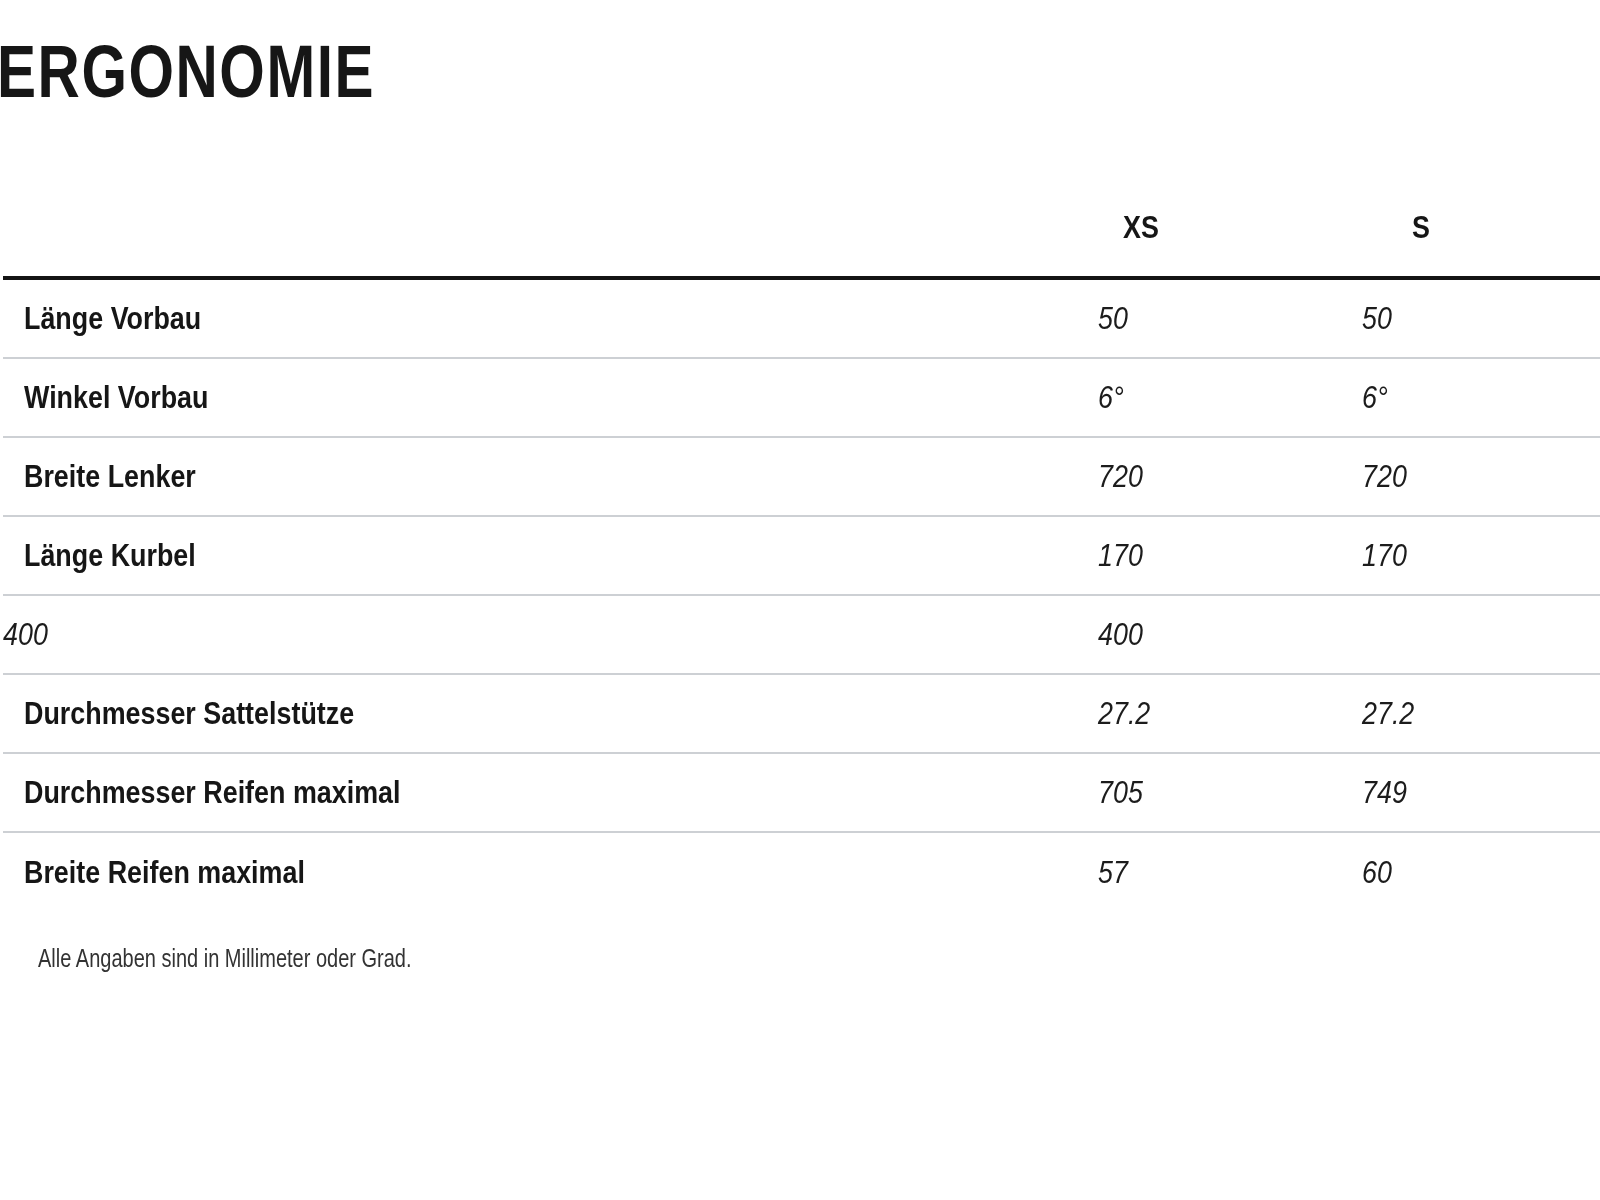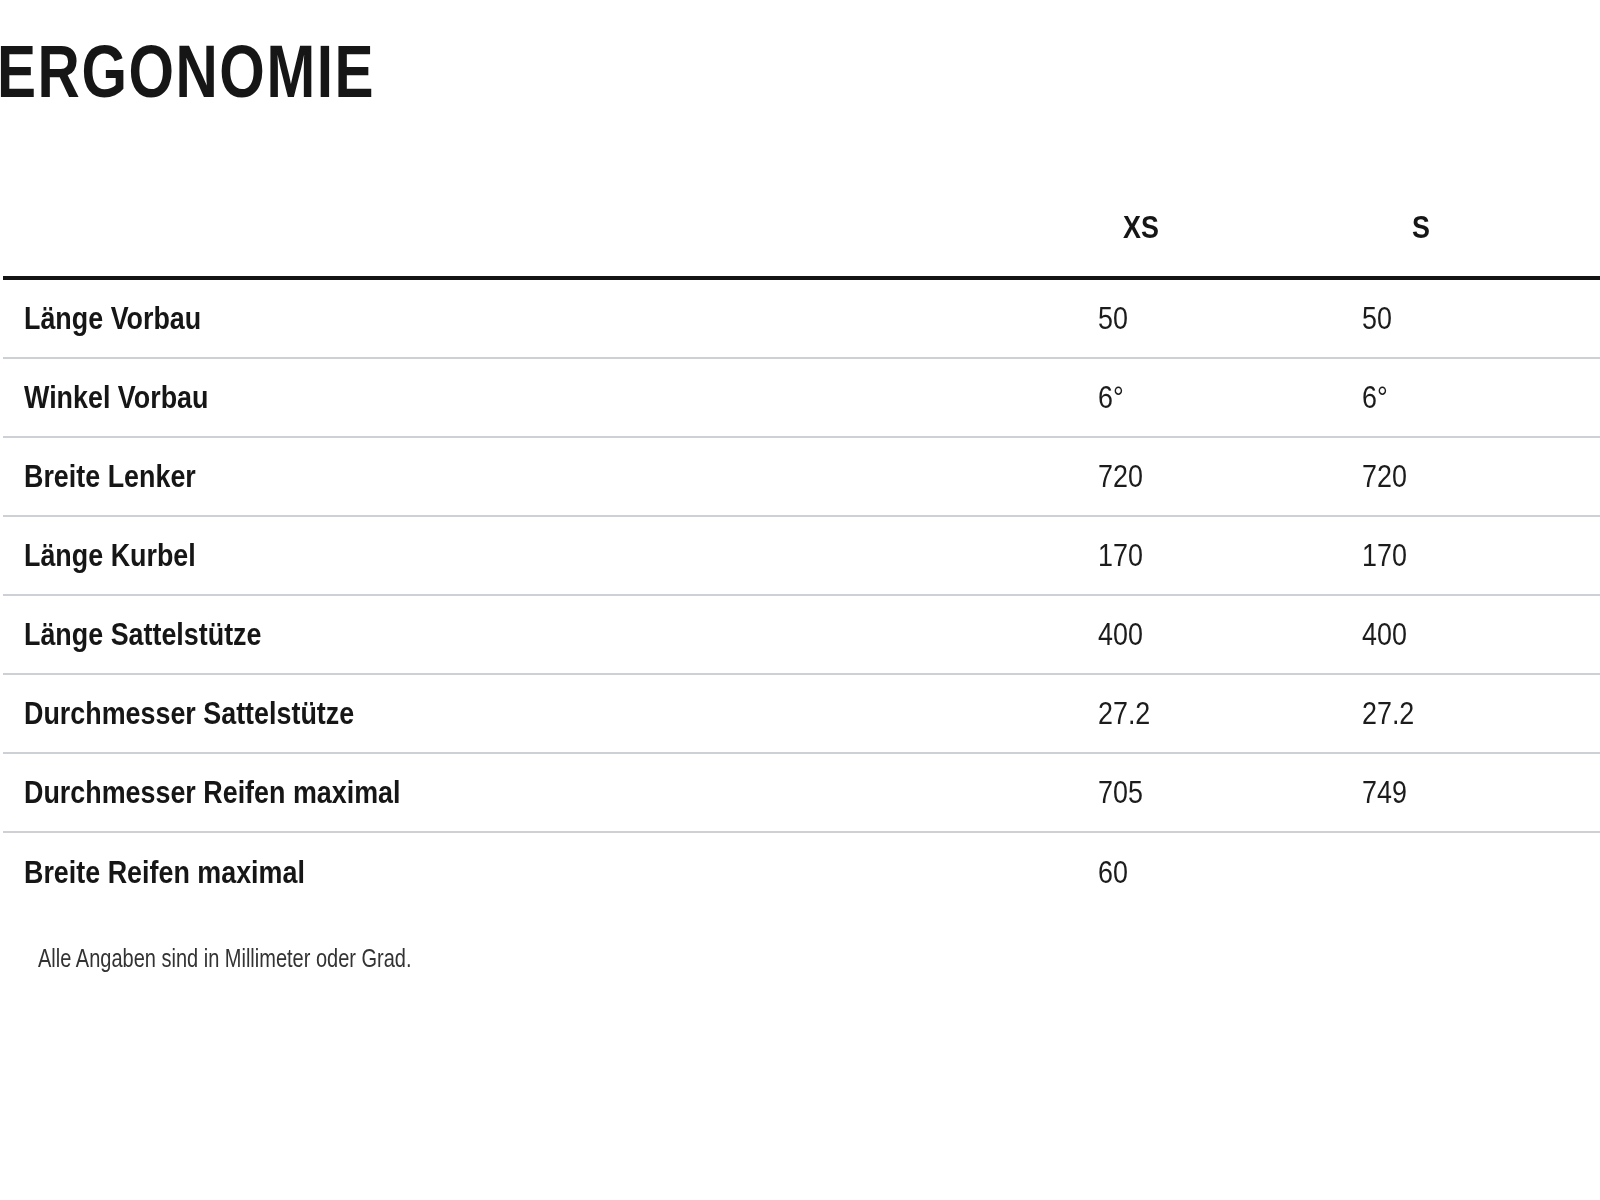--- a/index.html
+++ b/index.html
@@ -52,20 +52,21 @@
   .cell.label {
     padding-left: 21px;
     font-size: 32px;
     font-weight: 700;
     color: #161616;
   }
   .cell.value {
     font-size: 32px;
     font-weight: 400;
     color: #1c1c1c;
+    font-style: italic;
   }
   .cell.colhead {
     font-size: 32px;
     font-weight: 700;
     color: #161616;
   }
   .footnote {
     margin: 30px 0 0 1px;
     font-size: 25px;
     font-weight: 400;
@@ -114,39 +115,39 @@
       <div class="cell value"><span class="cx">720</span></div>
     </div>
 
     <div class="t-row body">
       <div class="cell label"><span class="cx">Länge Kurbel</span></div>
       <div class="cell value"><span class="cx">170</span></div>
       <div class="cell value"><span class="cx">170</span></div>
     </div>
 
     <div class="t-row body">
-      <div class="cell label"><span class="cx">Länge Sattelstütze</span></div>
       <div class="cell value"><span class="cx">400</span></div>
       <div class="cell value"><span class="cx">400</span></div>
     </div>
 
     <div class="t-row body">
       <div class="cell label"><span class="cx">Durchmesser Sattelstütze</span></div>
       <div class="cell value"><span class="cx">27.2</span></div>
       <div class="cell value"><span class="cx">27.2</span></div>
     </div>
 
     <div class="t-row body">
       <div class="cell label"><span class="cx">Durchmesser Reifen maximal</span></div>
       <div class="cell value"><span class="cx">705</span></div>
       <div class="cell value"><span class="cx">749</span></div>
     </div>
 
     <div class="t-row body last">
       <div class="cell label"><span class="cx">Breite Reifen maximal</span></div>
+      <div class="cell value"><span class="cx">57</span></div>
       <div class="cell value"><span class="cx">60</span></div>
     </div>
 
   </div>
 
   <p class="footnote">
     <span class="cx">Alle Angaben sind in Millimeter oder Grad.</span>
   </p>
 
 </div>

